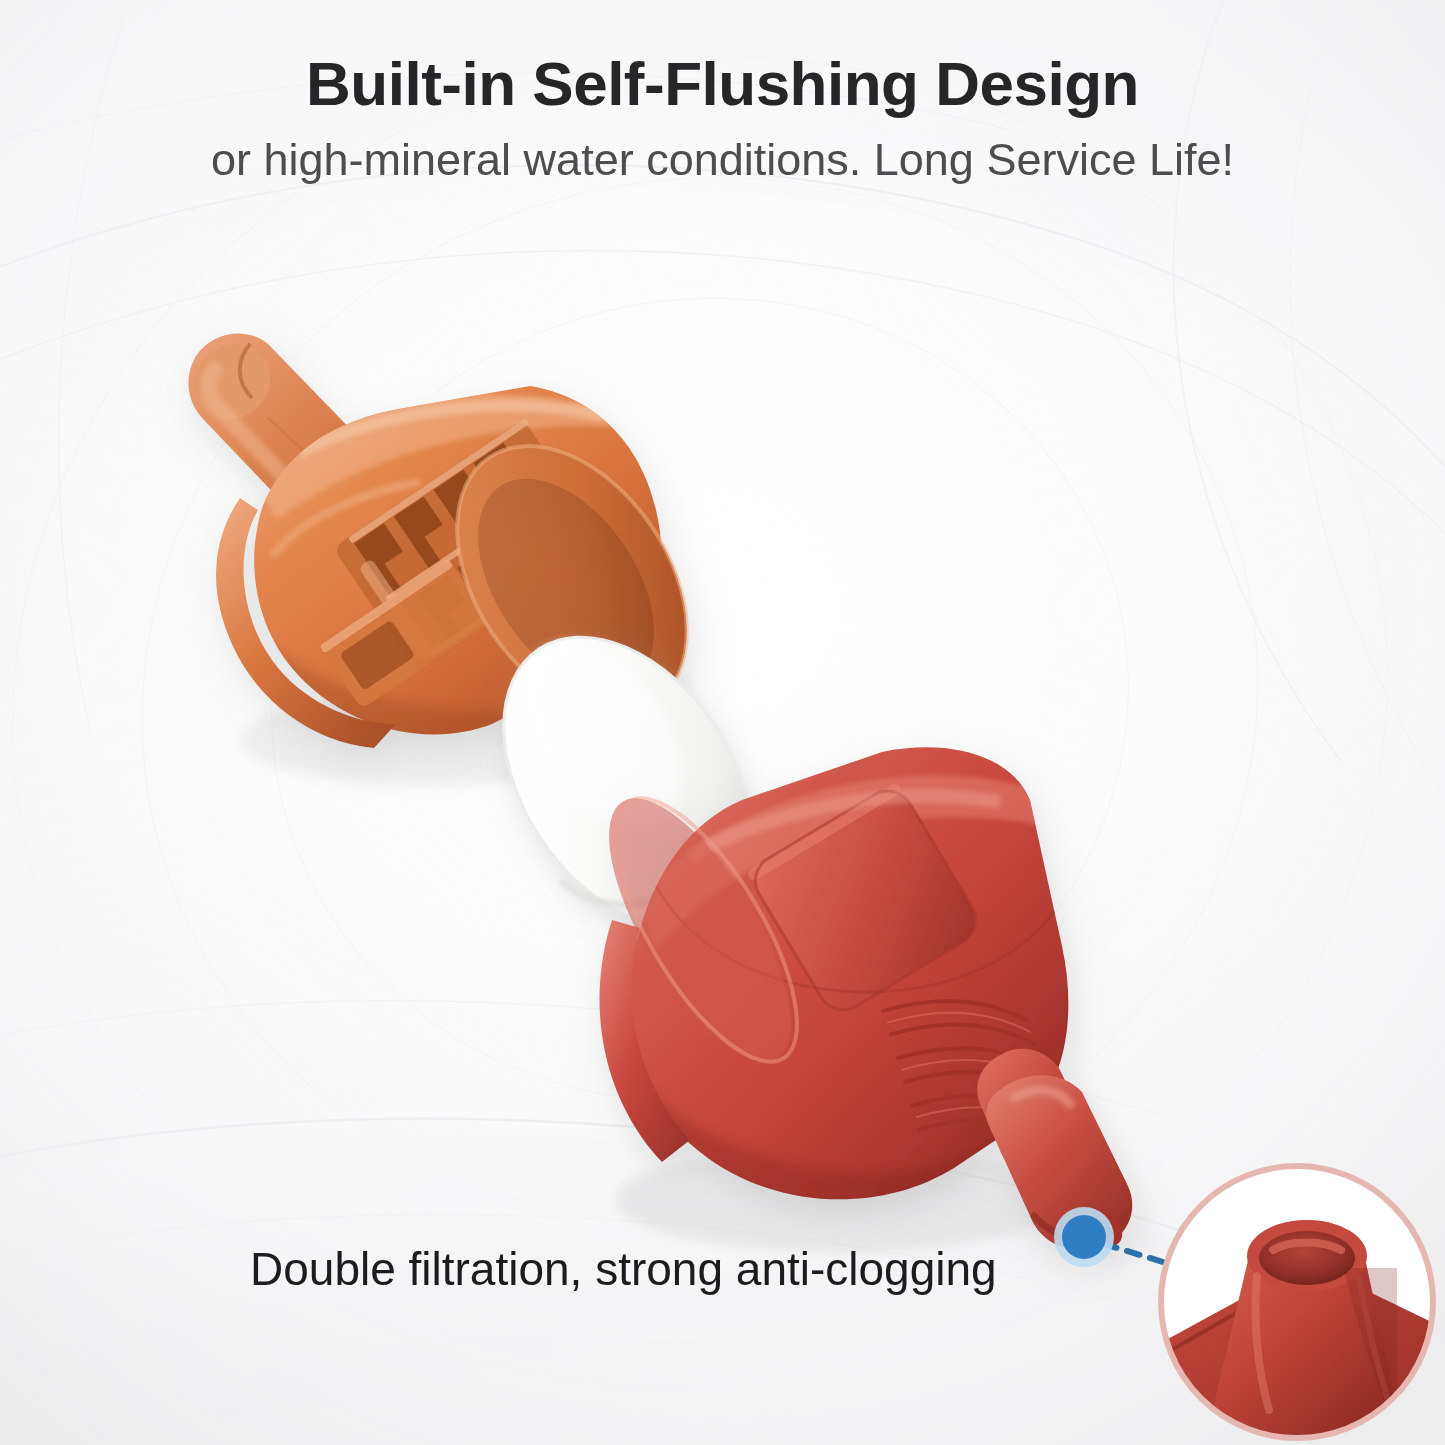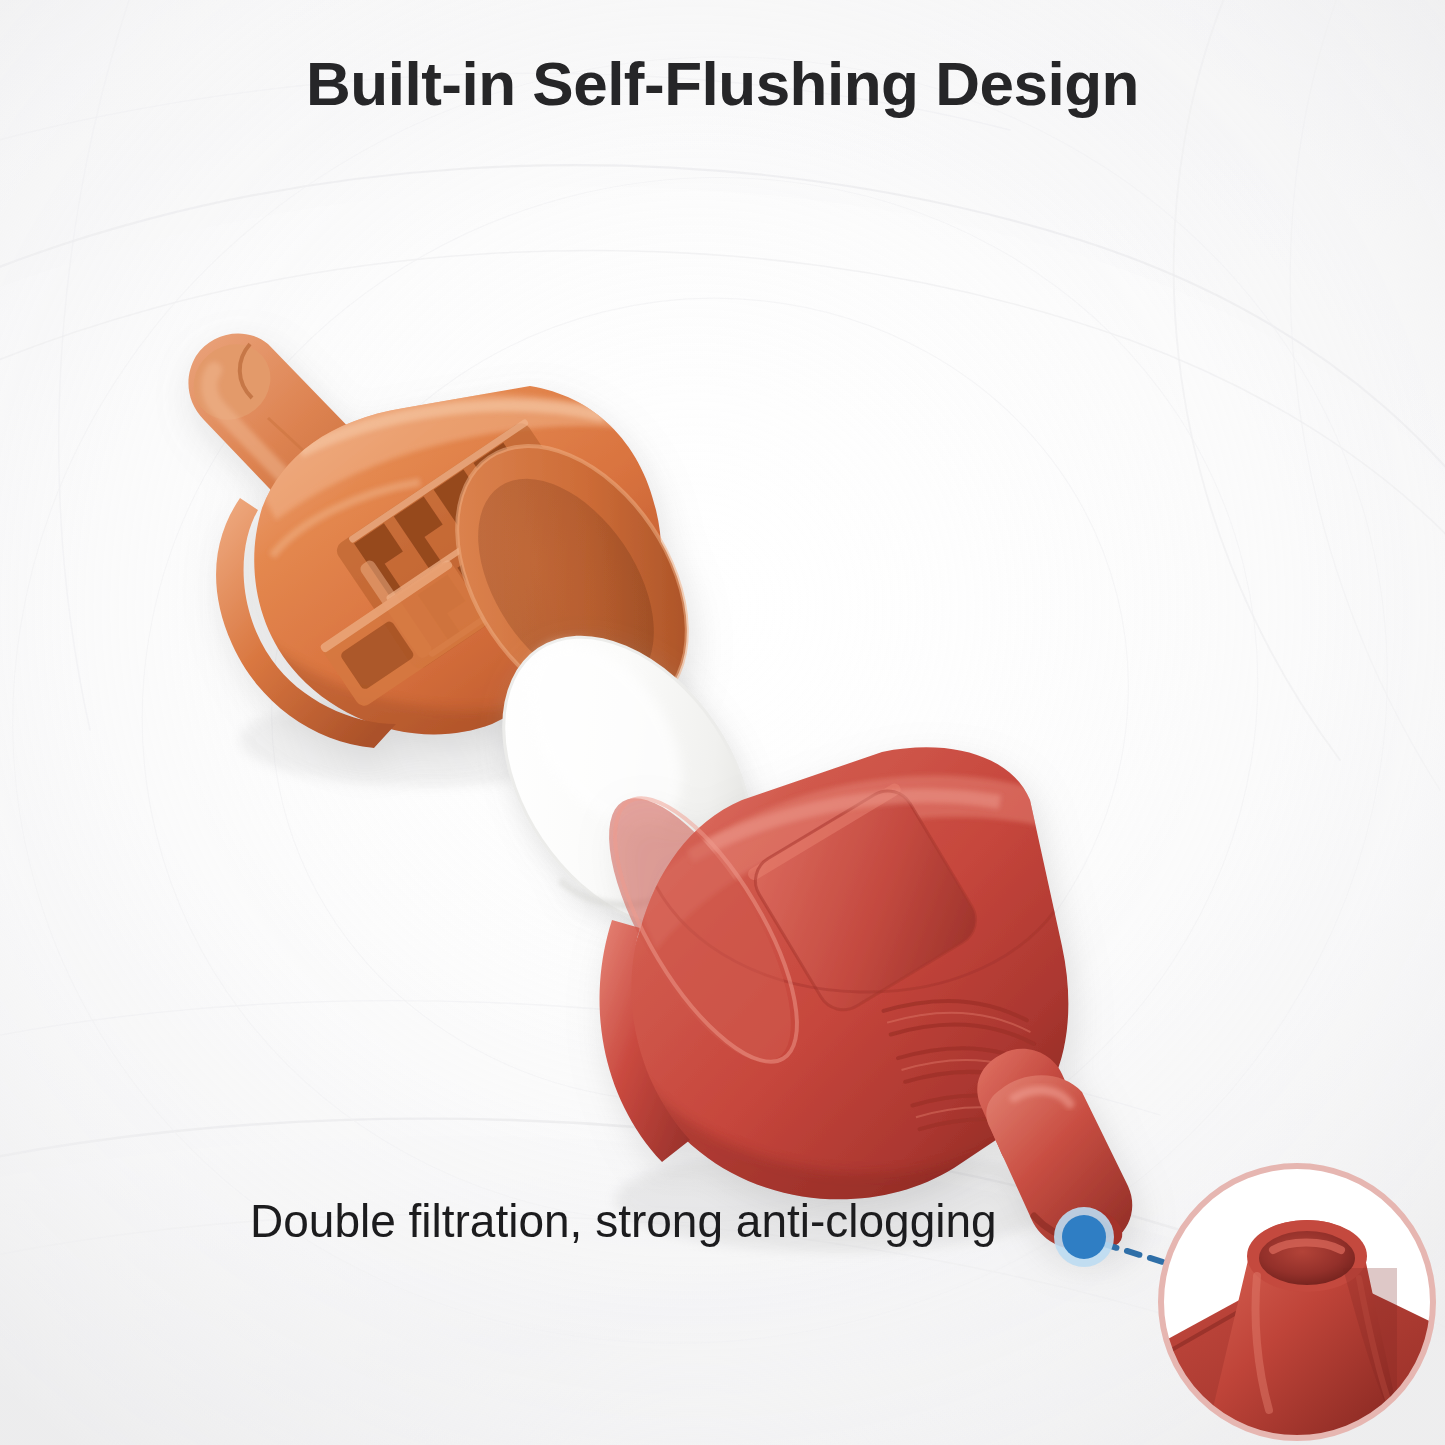--- a/index.html
+++ b/index.html
@@ -60,21 +60,21 @@
     left: 0;
     top: 0;
     width: 1445px;
     height: 1445px;
   }
 
   
   .caption {
     position: absolute;
     left: 250px;
-    top: 1196px;
+    top: 1244px;
     width: 900px;
     text-align: left;
     font-size: 46px;
     color: #1c1c1e;
     line-height: 1.1;
     white-space: nowrap;
   }
 
   
   .magnifier {
@@ -128,20 +128,21 @@
       <ellipse cx="700" cy="700" rx="560" ry="520" transform="rotate(-14 700 700)"></ellipse>
       <ellipse cx="700" cy="700" rx="430" ry="400" transform="rotate(-14 700 700)"></ellipse>
     </g>
 
     <rect x="0" y="0" width="1445" height="1445" fill="url(#vign)"></rect>
   </svg>
 
   <div class="head-block">
     <h1 class="title">Built-in Self-Flushing Design</h1>
     <div class="subtitle">
+      <span class="sub-line">or high-mineral water conditions. Long Service Life!</span>
     </div>
   </div>
 
   <svg class="parts" viewBox="0 0 1445 1445">
     <defs>
 
       <linearGradient id="orgBody" x1="0.12" y1="0.05" x2="0.92" y2="0.95">
         <stop offset="0%" stop-color="#edA47a"></stop>
         <stop offset="22%" stop-color="#e4884f"></stop>
         <stop offset="55%" stop-color="#d9733f"></stop>

